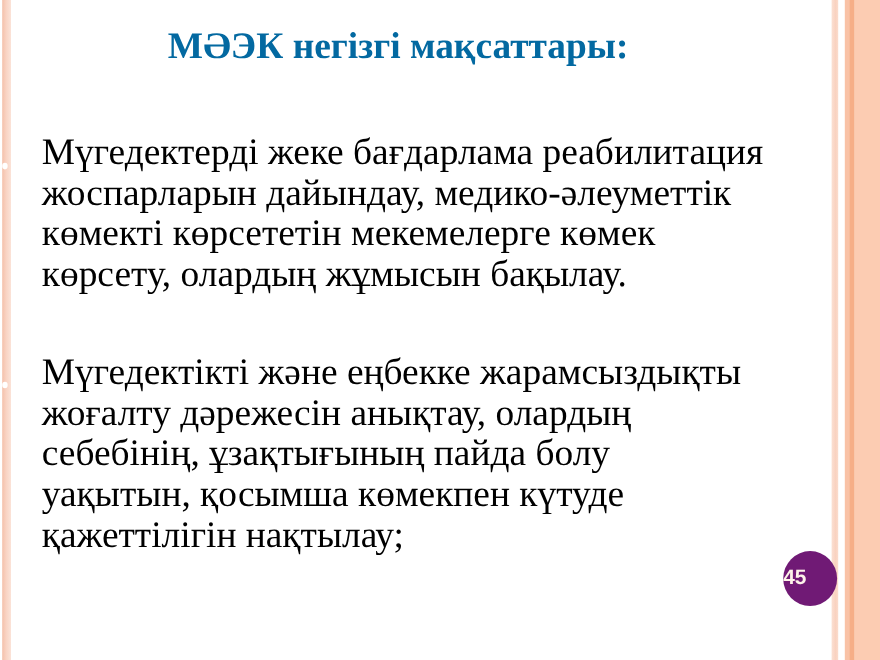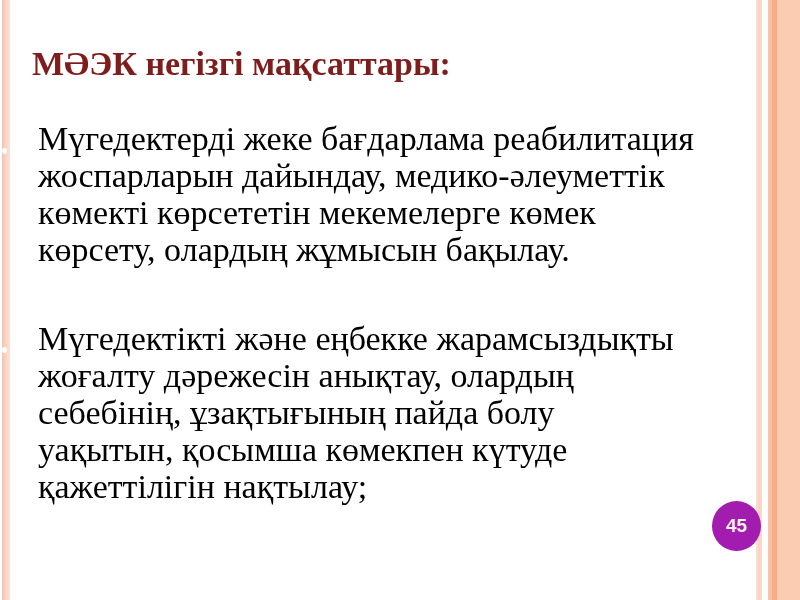--- a/index.html
+++ b/index.html
@@ -42,30 +42,30 @@
   }
   .stripe { position: absolute; top: 0; height: 600px; }
   .stripe-thin   { left: 756px; width: 6px;  background: linear-gradient(90deg, #fbe0d3 0%, #f9d2c0 60%, #fbdccd 100%); }
   .stripe-medium { left: 768px; width: 4px;  background: #f9c2a6; }
   .stripe-dark   { left: 772px; width: 5px;  background: #f6ae87; }
   .stripe-band   { left: 777px; width: 23px; background: #fcccb2; }
 
   
   .title {
     position: absolute;
-    left: 32px; top: 44px;
+    left: 32px; top: 23px;
     width: 660px;
     margin: 0;
     font-family: "Liberation Serif", serif;
     font-size: 34px;
     line-height: 40px;
     font-weight: bold;
-    text-align: left;
+    text-align: center;
     white-space: nowrap;
-    color: #7f1d1d;
+    color: #0369a1;
   }
 
   
   .body-text {
     position: absolute;
     left: 38px; top: 120px;
     width: 660px;
   }
   .body-text p {
     margin: 0 0 52px 0;
@@ -75,25 +75,25 @@
     font-weight: normal;
     color: #000000;
   }
 
   
   .page-badge {
     position: absolute;
     left: 712px; top: 501px;
     width: 49px; height: 50px;
     border-radius: 50%;
-    background: #a21caf;
+    background: #701a75;
     z-index: 2;
     display: flex;
     align-items: center;
-    justify-content: center;
+    justify-content: flex-start;
   }
   .page-badge span {
     font-family: "Liberation Sans", sans-serif;
     font-size: 19px;
     font-weight: bold;
     color: #fdf3e9;
   }
 </style>
 </head>
 <body>

